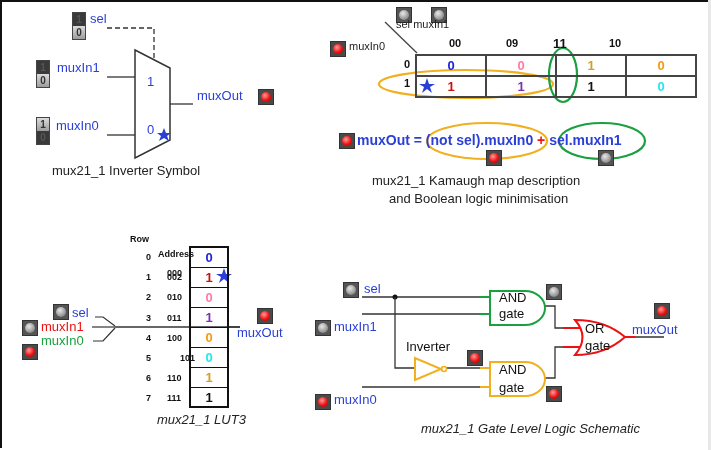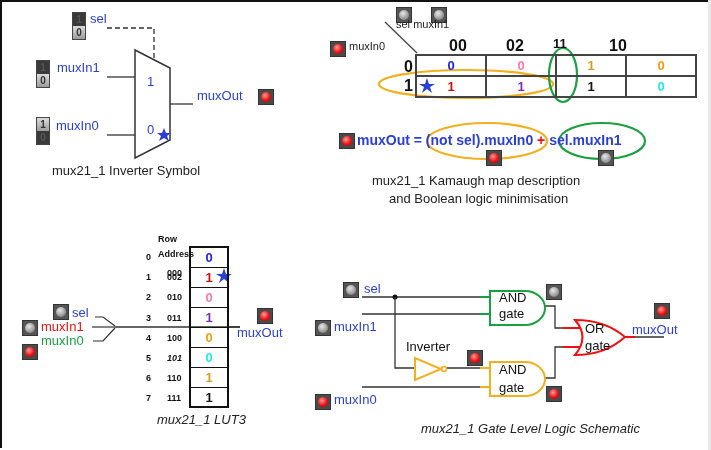--- a/index.html
+++ b/index.html
@@ -15,21 +15,21 @@
   .led::after { content:""; position:absolute; left:2px; top:2px; width:10px; height:10px; border-radius:50%; }
   .led.on::after { background:radial-gradient(circle at 40% 35%, #ff9a9a, #ee1111 55%, #aa0000); }
   .led.off::after { background:radial-gradient(circle at 40% 35%, #e8e8e8, #9a9a9a 60%, #6a6a6a); }
   .led.off { background:#555; }
   .toggle { position:absolute; width:14px; height:28px; border:1px solid #444; box-sizing:border-box; font-size:10px; font-weight:bold; text-align:center; line-height:13px; }
   .toggle .t, .toggle .b { height:13px; }
   .toggle .dark { background:#3a3a3a; color:#555; }
   .toggle .light { background:linear-gradient(#dcdcdc,#9c9c9c); color:#333; }
   table.km { border-collapse:collapse; position:absolute; }
   table.km td { border:2px solid #444; width:68px; height:19px; text-align:center; font-weight:bold; font-size:13px; padding:0; }
-  .kmhead { position:absolute; font-size:16px; font-weight:bold; color:#111; }
+  .kmhead { position:absolute; font-size:11px; font-weight:bold; color:#111; }
   .lut { position:absolute; border:2px solid #111; box-sizing:border-box; }
   .lut .cell { height:19px; border-bottom:1.5px solid #111; text-align:center; font-weight:bold; font-size:13px; line-height:19px; }
   .lut .cell:last-child { border-bottom:none; }
   .lutrow { position:absolute; font-size:9px; font-weight:bold; color:#111; }
   svg { position:absolute; left:0; top:0; overflow:visible; }
 </style>
 </head>
 <body>
 
 <div class="frame"></div>
@@ -107,21 +107,21 @@
 <div class="led off" style="left:396px;top:7px;"></div>
 <div class="led off" style="left:431px;top:7px;"></div>
 <div class="abs" style="left:396px;top:18px;font-size:11px;color:#222;">
   <span>sel</span>
   <span>muxIn1</span>
 </div>
 <div class="led on" style="left:330px;top:41px;"></div>
 <div class="abs" style="left:349px;top:40px;font-size:11px;color:#222;">muxIn0</div>
 
 <div class="kmhead" style="left:449px;top:37px;">00</div>
-<div class="kmhead" style="left:506px;top:37px;">02</div>
+<div class="kmhead" style="left:506px;top:37px;">09</div>
 <div class="kmhead" style="left:553px;top:36px;font-size:13px;">11</div>
 <div class="kmhead" style="left:609px;top:37px;">10</div>
 <div class="kmhead" style="left:404px;top:58px;">0</div>
 <div class="kmhead" style="left:404px;top:77px;">1</div>
 
 <table class="km" style="left:415px;top:54px;">
   <tbody>
       <tr>
     <td style="color: rgb(32, 32, 224);">0</td>
     <td style="color: rgb(255, 122, 168);">0</td>
@@ -143,35 +143,35 @@
   <span class="blue">=</span>
   <span class="blue">(not sel).muxIn0</span>
   <span style="color:#ee1111;">+</span>
   <span class="blue">sel.muxIn1</span>
 </div>
 <div class="led on" style="left:486px;top:150px;"></div>
 <div class="led off" style="left:598px;top:150px;"></div>
 <div class="abs cap" style="left:372px;top:173px;">mux21_1 Kamaugh map description</div>
 <div class="abs cap" style="left:389px;top:191px;">and Boolean logic minimisation</div>
 
-<div class="lutrow" style="left:130px;top:234px;margin-left:28px;">Row</div>
+<div class="lutrow" style="left:130px;top:234px;">Row</div>
 <div class="lutrow" style="left:158px;top:234px;margin-top:15px;">Address</div>
 <div id="lut-labels">
     <div class="lutrow" style="left: 146px; top: 252px;">0</div>
     <div class="lutrow" style="left: 167px; top: 268px;">000</div>
     <div class="lutrow" style="left: 146px; top: 272.2px;">1</div>
     <div class="lutrow" style="left: 167px; top: 272.2px;">002</div>
     <div class="lutrow" style="left: 146px; top: 292.4px;">2</div>
     <div class="lutrow" style="left: 167px; top: 292.4px;">010</div>
     <div class="lutrow" style="left: 146px; top: 312.6px;">3</div>
     <div class="lutrow" style="left: 167px; top: 312.6px;">011</div>
     <div class="lutrow" style="left: 146px; top: 332.8px;">4</div>
     <div class="lutrow" style="left: 167px; top: 332.8px;">100</div>
     <div class="lutrow" style="left: 146px; top: 353px;">5</div>
-    <div class="lutrow" style="left: 167px; top: 353px; font-style: italic;">101</div>
+    <div class="lutrow" style="left: 180px; top: 353px;">101</div>
     <div class="lutrow" style="left: 146px; top: 373.2px;">6</div>
     <div class="lutrow" style="left: 167px; top: 373.2px;">110</div>
     <div class="lutrow" style="left: 146px; top: 393.4px;">7</div>
     <div class="lutrow" style="left: 167px; top: 393.4px;">111</div>
   </div>
 <div class="lut" style="left:189px;top:246px;width:40px;height:162px;" id="lut-cells">
     <div class="cell" style="color: rgb(32, 32, 224);">0</div>
     <div class="cell" style="color: rgb(200, 16, 16);">1</div>
     <div class="cell" style="color: rgb(255, 122, 168);">0</div>
     <div class="cell" style="color: rgb(122, 48, 176);">1</div>

